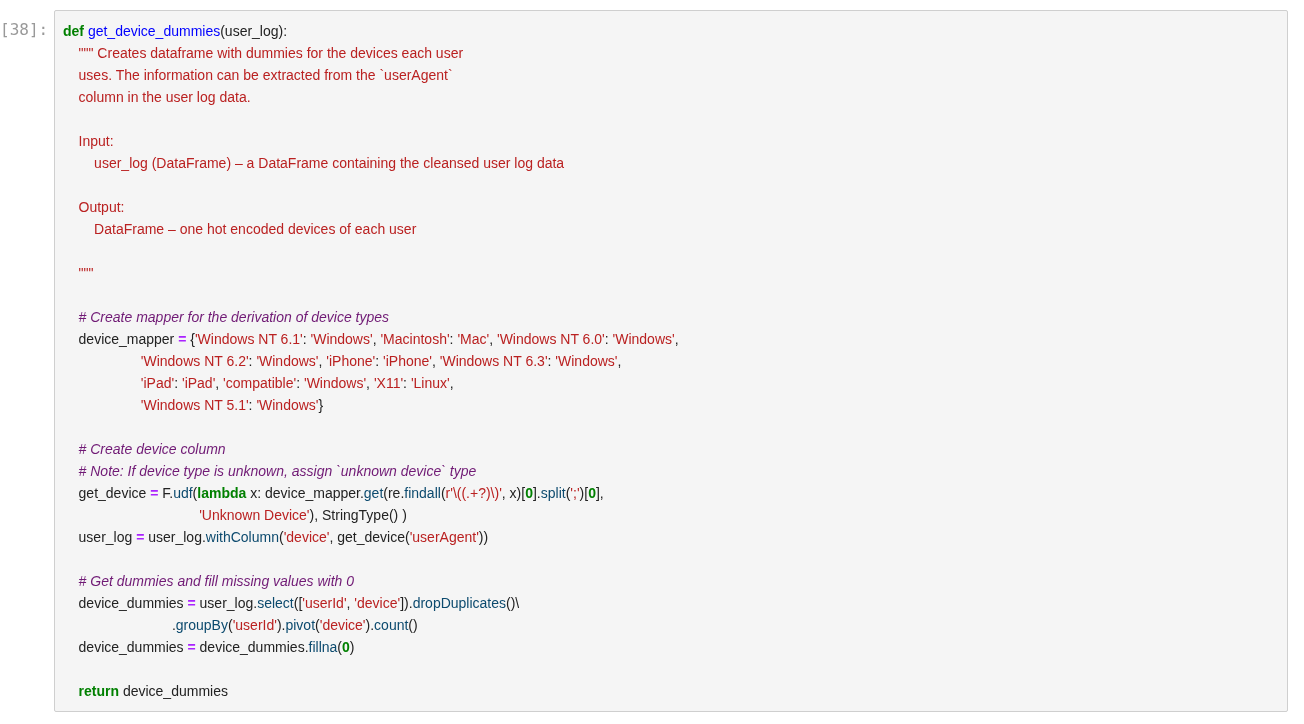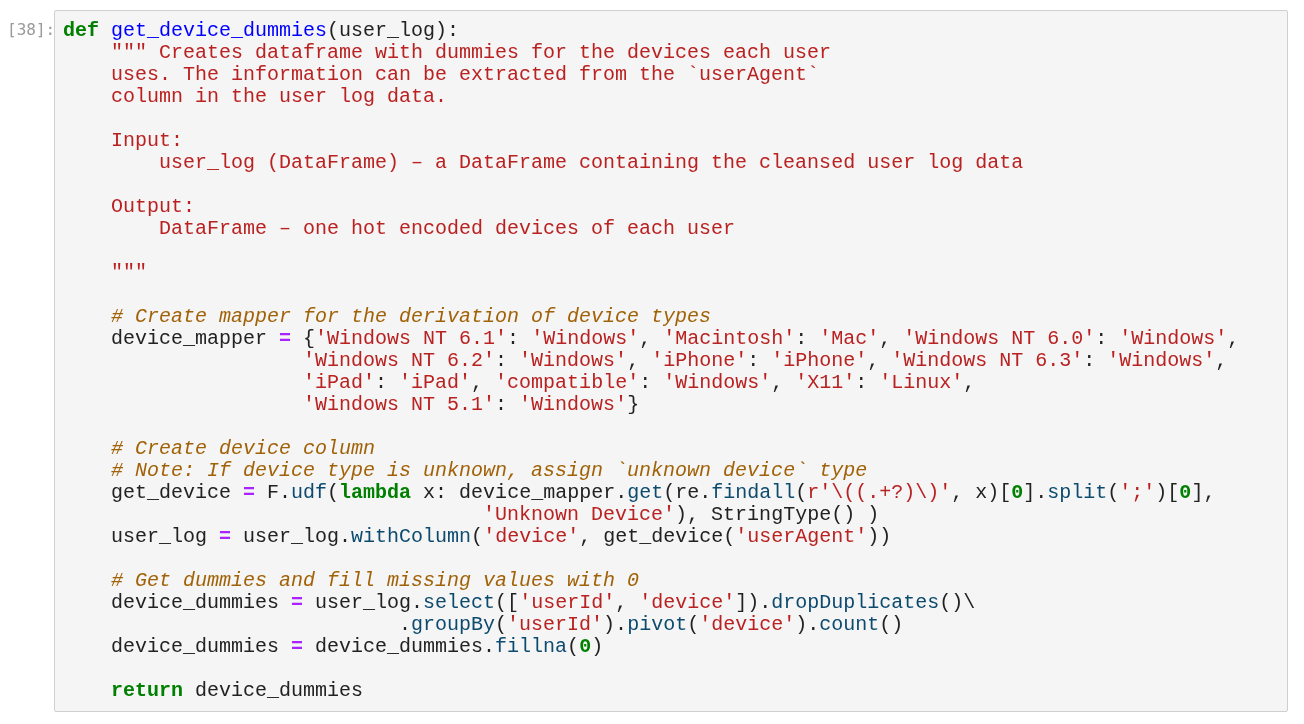--- a/index.html
+++ b/index.html
@@ -37,55 +37,54 @@
     text-align: right;
     padding-right: 10px;
     padding-top: 9px;
     box-sizing: border-box;
     color: #999999;
     font-family: "DejaVu Sans Mono", monospace;
     font-size: 16px;
     line-height: 22px;
     white-space: pre;
     user-select: none;
-    padding-left: 7px;
   }
 
   .input-area {
     flex: 1;
     margin-right: 16px;
     background: #f5f5f5;
     border: 1px solid #cfcfcf;
     border-radius: 2px;
     padding: 9px 6px 9px 8px;
     box-sizing: border-box;
     min-height: 700px;
   }
 
   .codemirror {
-    font-family: Liberation Mono, monospace;
-    font-size: 20px;
+    font-family: Liberation Sans, sans-serif;
+    font-size: 14px;
     line-height: 22px;
     color: #222222;
     white-space: pre;
     tab-size: 4;
     letter-spacing: 0px;
   }
 
   .codemirror .ln {
     display: block;
     height: 22px;
     white-space: pre;
   }
 
   
   .tok-kw      { color: #008000; font-weight: bold; }   
   .tok-def     { color: #0000ff; }                      
   .tok-str     { color: #ba2121; }                      
-  .tok-com     { color: #a16207; font-style: italic; }  
+  .tok-com     { color: #701a75; font-style: italic; }  
   .tok-num     { color: #008000; font-weight: bold; }   
   .tok-op      { color: #aa22ff; font-weight: bold; }   
   .tok-prop    { color: #0c4a6e; }                      
   .tok-plain   { color: #222222; }
 </style>
 </head>
 <body>
 
 <div id="notebook">
 

